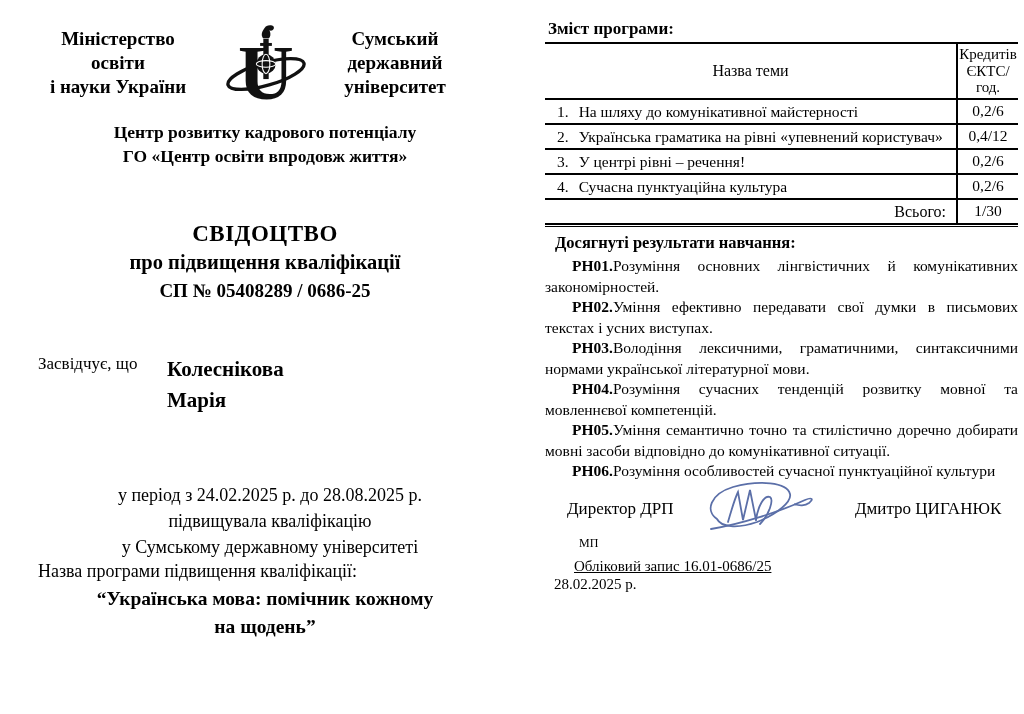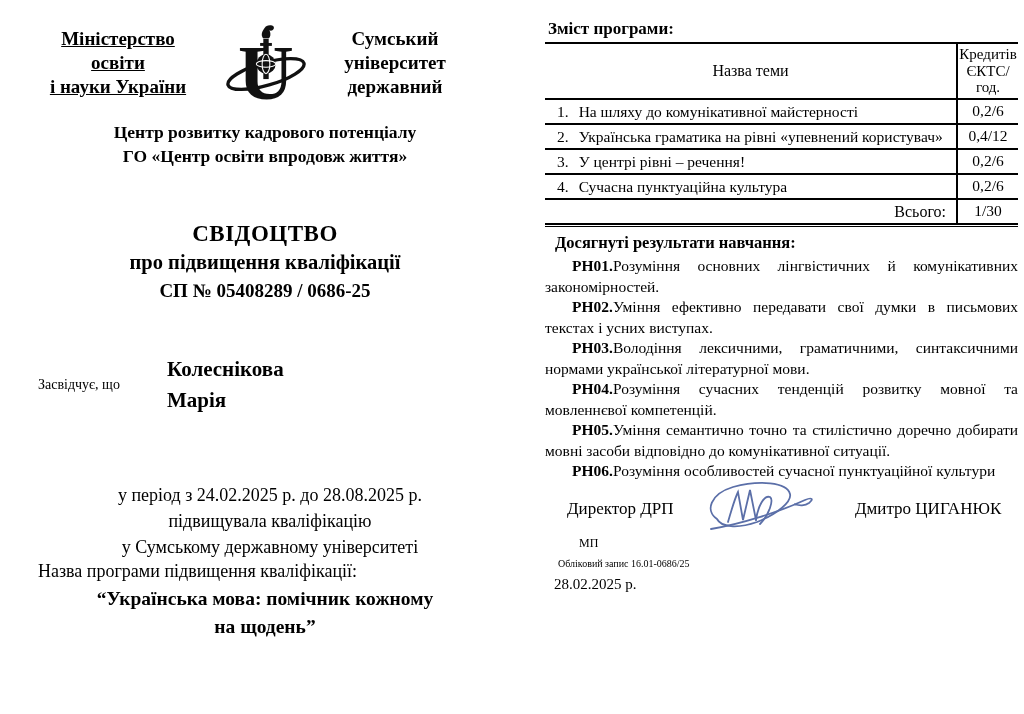--- a/index.html
+++ b/index.html
@@ -7,31 +7,31 @@
   body {
     position: relative;
     font-family: "Liberation Serif", "DejaVu Serif", serif;
     color: #000;
     overflow: hidden;
   }
   .abs { position: absolute; }
 
   
   .ministry { left: 28px; top: 27px; width: 180px; text-align: center;
-              font-weight: bold; font-size: 19px; line-height: 24px; text-decoration: underline; }
+              font-weight: bold; font-size: 19px; line-height: 24px; }
   .emblem   { left: 224px; top: 24px; width: 84px; height: 90px; }
   .university { left: 320px; top: 27px; width: 150px; text-align: center;
                 font-weight: bold; font-size: 19px; line-height: 24px; }
   .dept { left: 30px; top: 120px; width: 470px; text-align: center;
           font-weight: bold; font-size: 17.5px; line-height: 24px; }
   .cert-title-block { left: 30px; top: 219px; width: 470px; text-align: center; font-weight: bold; }
   .cert-title    { font-size: 23px; line-height: 29px; letter-spacing: .5px; }
   .cert-subtitle { font-size: 20.5px; line-height: 29px; }
   .cert-number   { font-size: 19px;  line-height: 27px; }
-  .certify-label { left: 38px; top: 377px; font-size: 14px; }
+  .certify-label { left: 38px; top: 354px; font-size: 17px; }
   .holder-name { left: 167px; top: 354px; font-weight: bold; font-size: 21px; line-height: 31px; }
   .period { left: 30px; top: 482px; width: 480px; text-align: center;
             font-size: 18px; line-height: 26px; }
   .program-label { left: 38px; top: 561px; font-size: 18px; }
   .program-name { left: 30px; top: 585px; width: 470px; text-align: center;
                   font-weight: bold; font-size: 19.5px; line-height: 28px; }
 
   
   .contents-heading { left: 548px; top: 19px; font-weight: bold; font-size: 17px; }
   .program-table { left: 545px; top: 42px; width: 473px;
@@ -47,21 +47,21 @@
   .total-label-cell { text-align: right; padding-right: 10px; font-size: 16px; }
   .table-bottom-line { left: 545px; top: 226px; width: 473px; height: 0;
                        border-bottom: 1.5px solid #000; }
   .outcomes { left: 545px; top: 233px; width: 473px; font-size: 15.5px; }
   .outcomes-heading { font-weight: bold; font-size: 16.5px; margin: 0 0 3px 10px; }
   .outcome { text-align: justify; text-indent: 27px; line-height: 20.5px; }
   .director-label { left: 567px; top: 499px; font-size: 17px; }
   .signature { left: 697px; top: 476px; width: 128px; height: 64px; }
   .signer-name { left: 855px; top: 499px; font-size: 17px; }
   .seal-label { left: 579px; top: 536px; font-size: 12px; }
-  .record-number { left: 558px; top: 558px; font-size: 10px; }
+  .record-number { left: 574px; top: 558px; font-size: 15px; text-decoration: underline; }
   .record-date   { left: 554px; top: 576px; font-size: 15px; }
 </style>
 </head>
 <body>
 
 <div class="abs ministry">
   <div>Міністерство</div>
   <div>освіти</div>
   <div>і науки України</div>
 </div>
@@ -77,22 +77,22 @@
     <path d="M50 1 C 45 7, 43.5 11, 46.5 15.5 L 53.5 15.5 C 57 11, 55 5, 50 1 Z" fill="#111"></path>
     <path d="M50 1 C 55.5 -1.5, 61 0.5, 59 4.5 C 57.4 7.5, 53.5 6.5, 51.5 4.5 Z" fill="#111"></path>
     <circle cx="50" cy="46" r="11.5" fill="#111"></circle>
     <ellipse cx="50" cy="46" rx="4.6" ry="11.5" fill="none" stroke="#fff" stroke-width="1.3"></ellipse>
     <ellipse cx="50" cy="46" rx="11.5" ry="4" fill="none" stroke="#fff" stroke-width="1.3"></ellipse>
   </svg>
 </div>
 
 <div class="abs university">
   <div>Сумський</div>
+  <div>державний</div>
   <div>університет</div>
-  <div>державний</div>
 </div>
 
 <div class="abs dept">
   <div>Центр розвитку кадрового потенціалу</div>
   <div>ГО «Центр освіти впродовж життя»</div>
 </div>
 
 <div class="abs cert-title-block">
   <div class="cert-title">СВІДОЦТВО</div>
   <div class="cert-subtitle">про підвищення кваліфікації</div>

